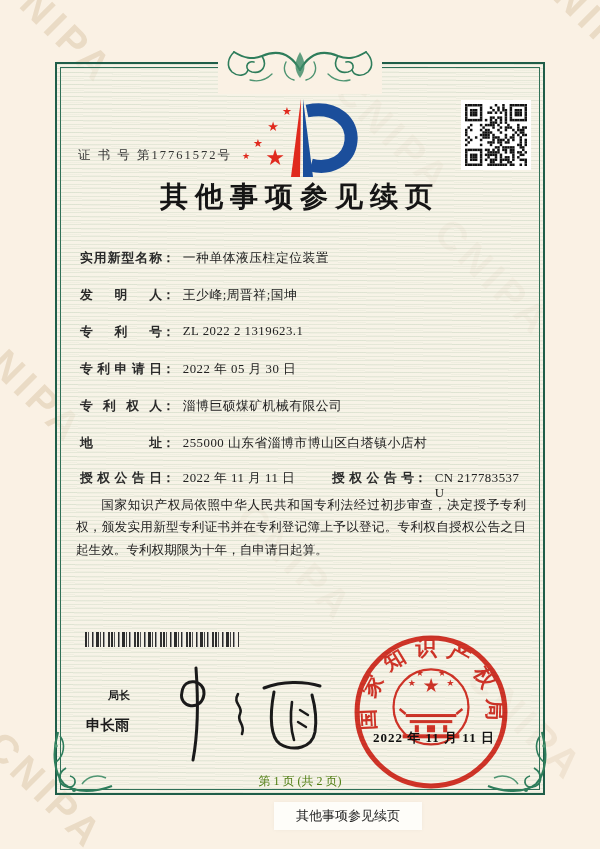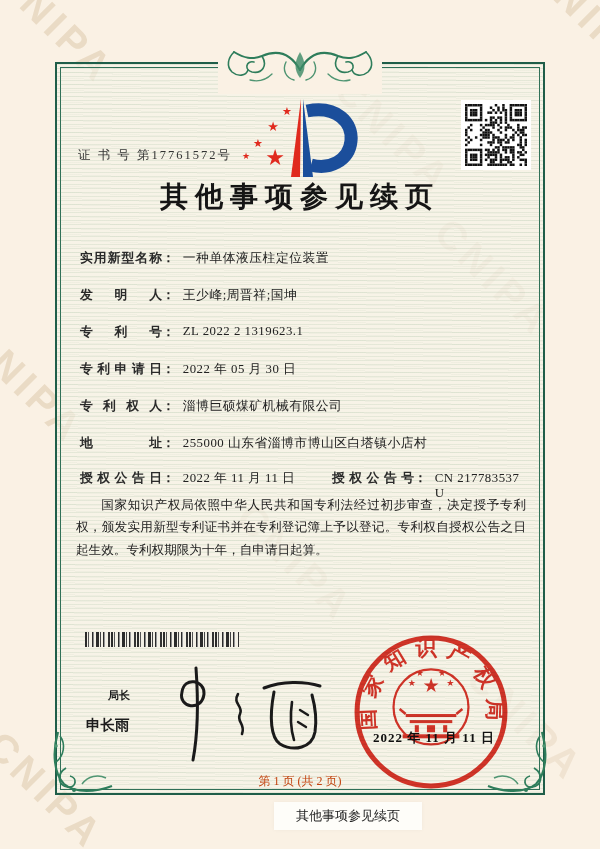--- a/index.html
+++ b/index.html
@@ -57,21 +57,21 @@
   #director-title{left:86px;top:688px;font-size:11px;font-weight:bold;
                   font-family:Liberation Serif, serif;color:#1d1d1d;margin-left:22px;}
   #director-name{left:86px;top:716px;font-size:14.5px;font-weight:bold;
                  font-family:"Liberation Sans",sans-serif;color:#1d1d1d;}
   #signature{left:152px;top:662px;width:190px;height:108px;}
 
   #seal{left:352px;top:633px;width:158px;height:158px;z-index:6;mix-blend-mode:multiply;opacity:0.92;}
   #seal-date{left:360px;top:729px;width:148px;text-align:center;font-size:13px;
              color:#101010;letter-spacing:1px;z-index:7;font-weight:600;}
 
-  #page-info{left:0;top:773px;width:600px;text-align:center;font-size:12px;color:#c2410c;}
+  #page-info{left:0;top:773px;width:600px;text-align:center;font-size:12px;color:#4d7c0f;}
 
   #cont-note{left:0;top:802px;width:600px;text-align:center;padding-left:48px;}
   #cont-note span{display:inline-block;background:#fefdf9;padding:5px 22px;font-size:13px;
                   font-style:oblique 7deg;color:#222;box-shadow:0 0 4px rgba(0,0,0,0.04);}
 </style>
 </head>
 <body>
 
 <div id="page">
 

